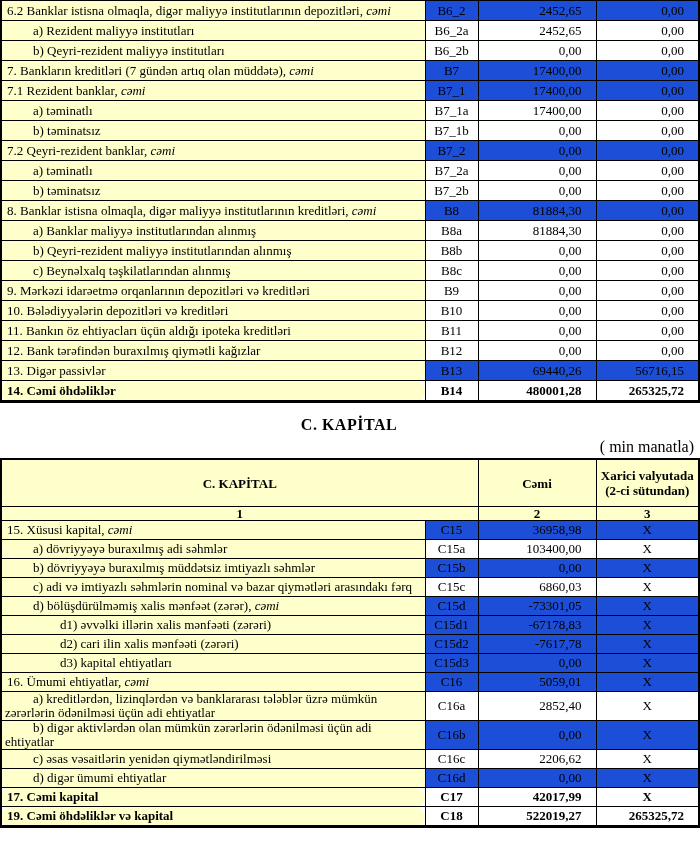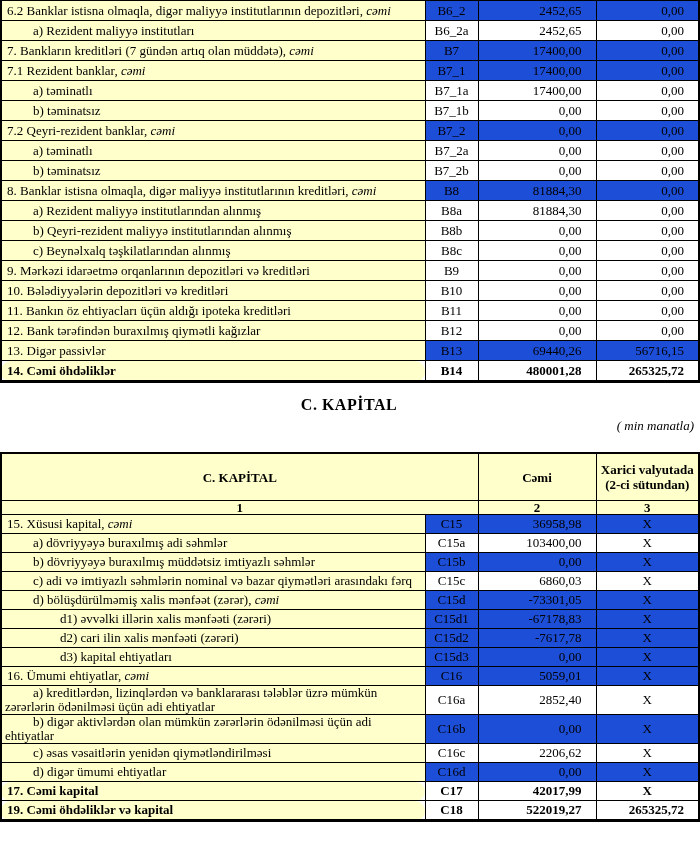--- a/index.html
+++ b/index.html
@@ -22,21 +22,21 @@
   td.val{text-align:right;padding-right:14px;}
   td.xv{text-align:center;padding-right:3px;}
   td.xv.num{text-align:right;padding-right:14px;}
   .ybg{background:#1d4ed8;}
   .wbg{background:#ffffff;}
   tr.bold td{font-weight:bold;border-radius:10px;}
   .ind0{text-indent:2px;}
   .ind1{text-indent:28px;margin-left:48px;}
   .ind2{text-indent:55px;}
   .cap-title{width:698px;text-align:center;font-weight:bold;font-size:16px;margin:13px 0 4px 0;letter-spacing:.5px;}
-  .unit-note{width:694px;text-align:right;font-style:italic;font-size:13px;margin:0 0 18px 0;}
+  .unit-note{width:694px;text-align:right;font-size:16px;margin:0 0 2px 0;}
   .tbl-c td.hdr{background:#ffffcc;font-weight:bold;text-align:center;vertical-align:middle;line-height:15px;}
   .tbl-c td.hdr-name{height:46px;}
   .tbl-c td.num-row{background:#ffffcc;font-weight:bold;text-align:center;height:13px;line-height:13px;}
 </style>
 </head>
 <body>
 
 <div class="doc">
 
   <table class="tbl tbl-b">
@@ -53,20 +53,26 @@
           <td class="val ybg">2452,65</td>
           <td class="xv ybg num">0,00</td>
         </tr>
         <tr>
           <td class="desc ind1"><span>a) Rezident maliyyə institutları</span></td>
           <td class="code wbg">B6_2a</td>
           <td class="val wbg">2452,65</td>
           <td class="xv wbg num">0,00</td>
         </tr>
         <tr>
+          <td class="desc ind1"><span>b) Qeyri-rezident maliyyə institutları</span></td>
+          <td class="code wbg">B6_2b</td>
+          <td class="val wbg">0,00</td>
+          <td class="xv wbg num">0,00</td>
+        </tr>
+        <tr>
           <td class="desc ind0"><span>7. Bankların kreditləri (7 gündən artıq olan müddətə), </span><i>cəmi</i></td>
           <td class="code ybg">B7</td>
           <td class="val ybg">17400,00</td>
           <td class="xv ybg num">0,00</td>
         </tr>
         <tr>
           <td class="desc ind0"><span>7.1 Rezident banklar, </span><i>cəmi</i></td>
           <td class="code ybg">B7_1</td>
           <td class="val ybg">17400,00</td>
           <td class="xv ybg num">0,00</td>
@@ -101,21 +107,21 @@
           <td class="val wbg">0,00</td>
           <td class="xv wbg num">0,00</td>
         </tr>
         <tr>
           <td class="desc ind0"><span>8. Banklar istisna olmaqla, digər maliyyə institutlarının kreditləri, </span><i>cəmi</i></td>
           <td class="code ybg">B8</td>
           <td class="val ybg">81884,30</td>
           <td class="xv ybg num">0,00</td>
         </tr>
         <tr>
-          <td class="desc ind1"><span>a) Rezident maliyyə institutlarından alınmış</span></td>
+          <td class="desc ind1"><span>a) Banklar maliyyə institutlarından alınmış</span></td>
           <td class="code wbg">B8a</td>
           <td class="val wbg">81884,30</td>
           <td class="xv wbg num">0,00</td>
         </tr>
         <tr>
           <td class="desc ind1"><span>b) Qeyri-rezident maliyyə institutlarından alınmış</span></td>
           <td class="code wbg">B8b</td>
           <td class="val wbg">0,00</td>
           <td class="xv wbg num">0,00</td>
         </tr>

